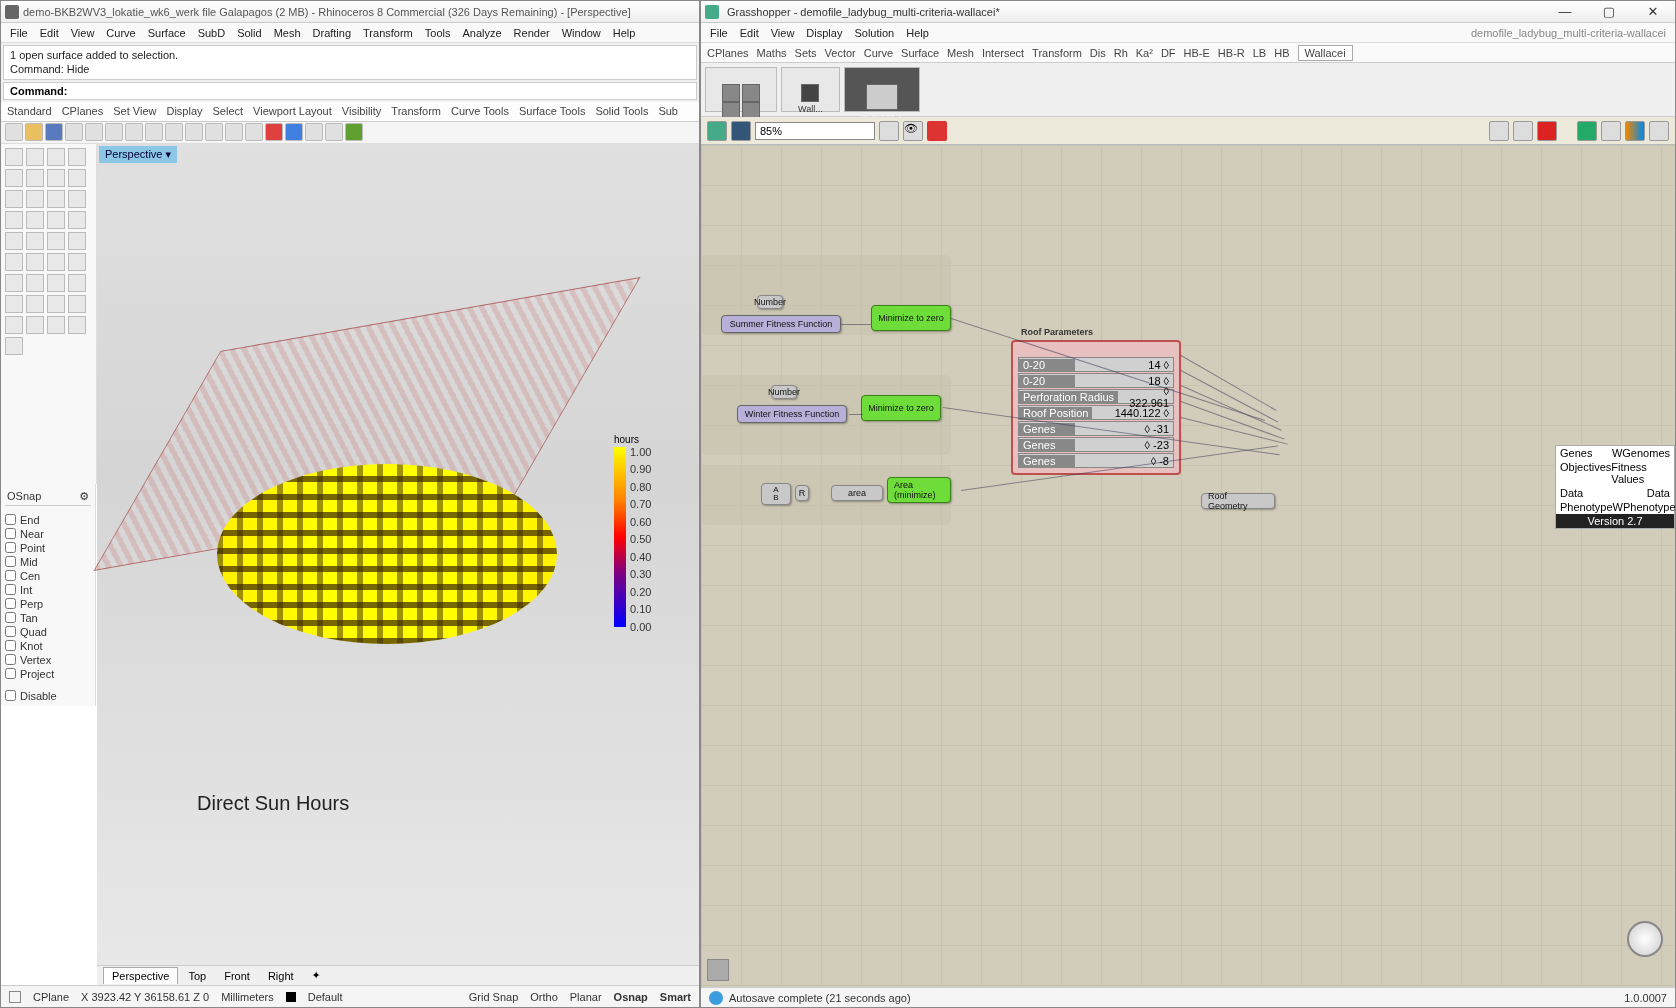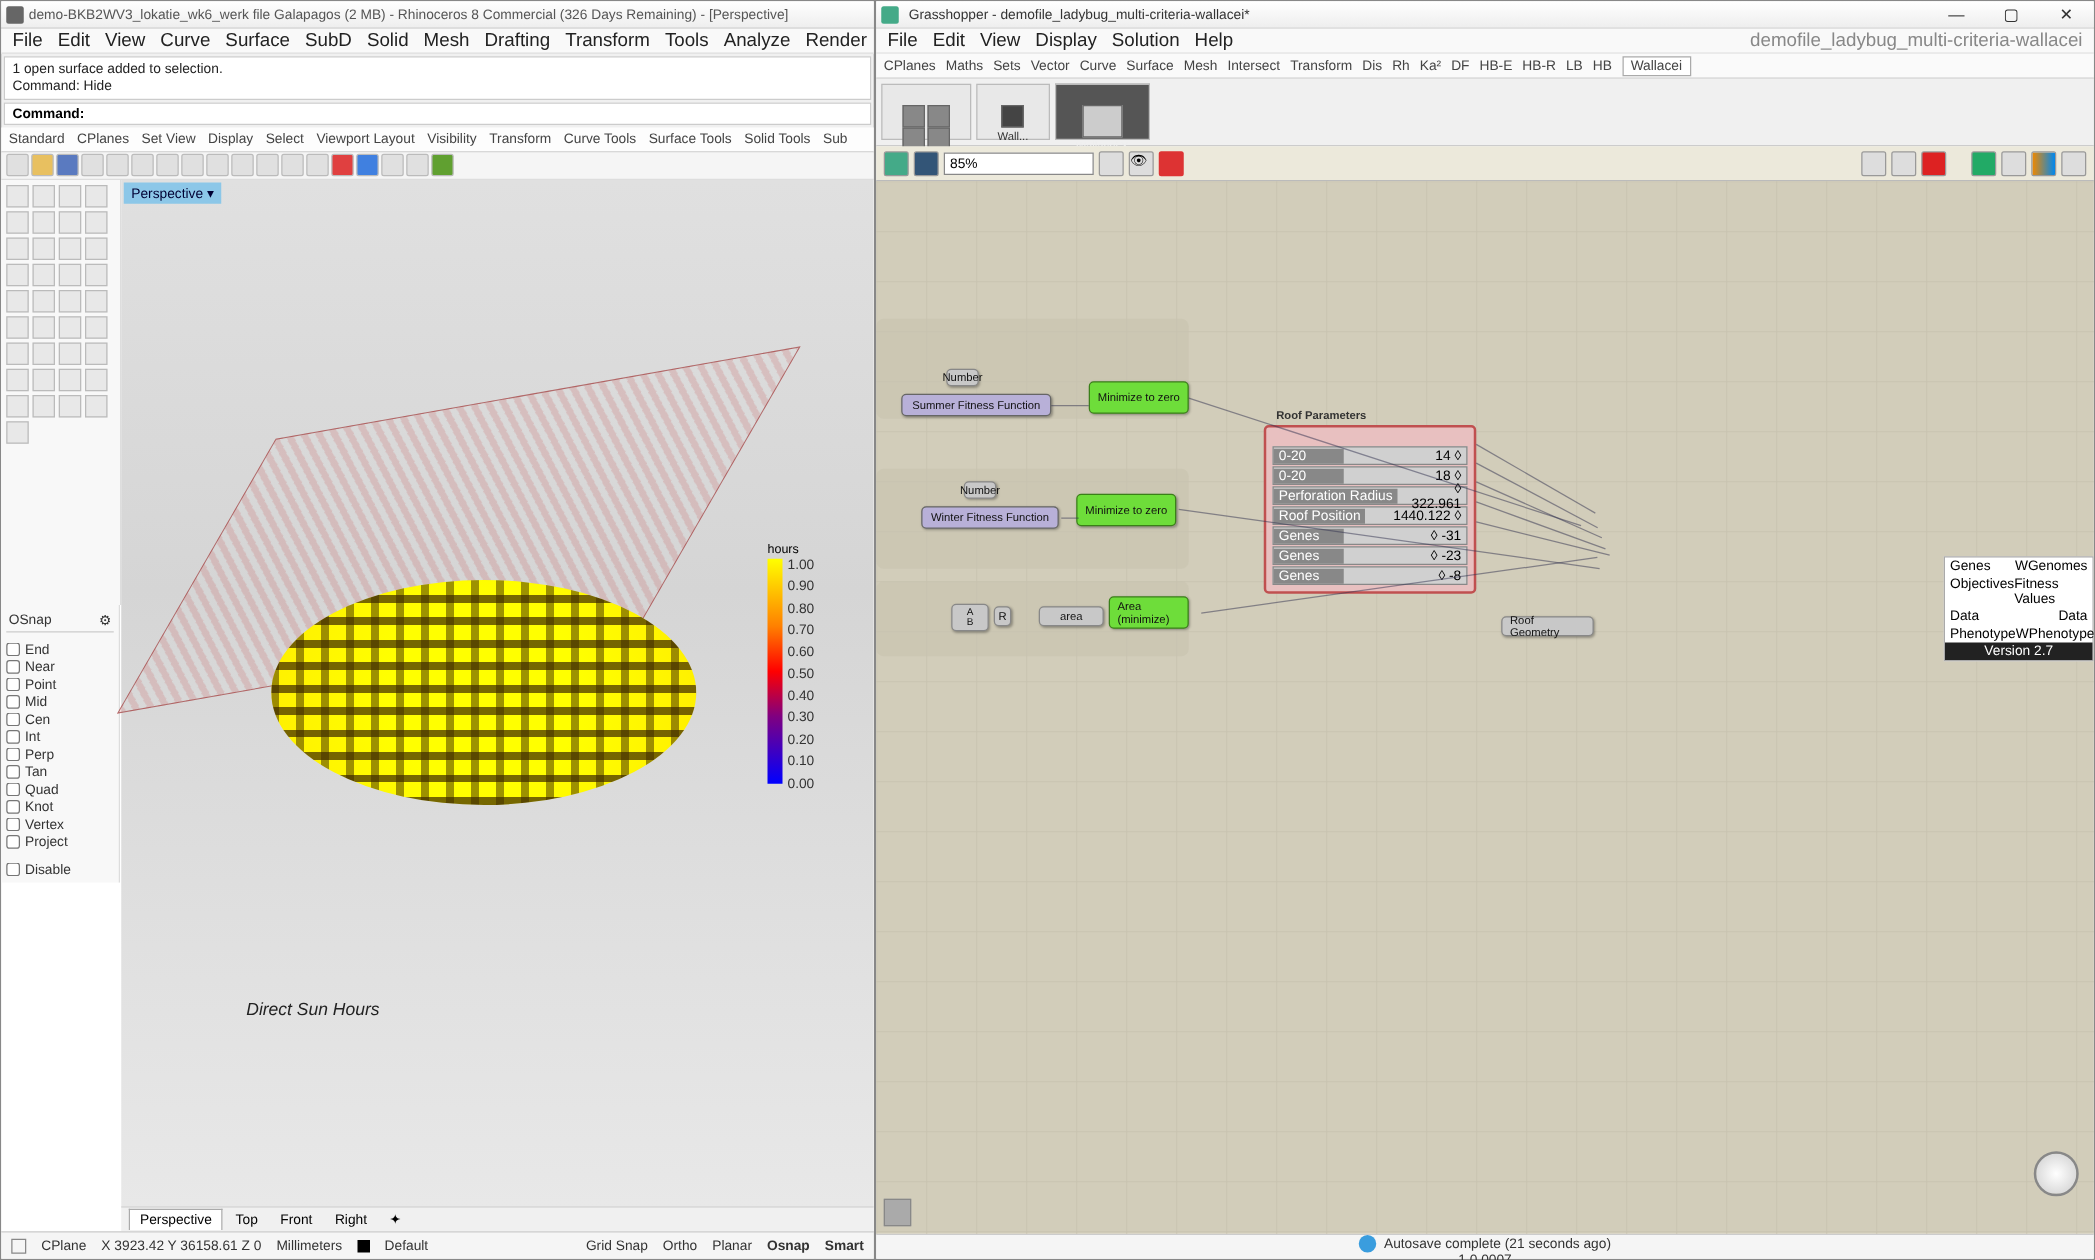--- a/index.html
+++ b/index.html
@@ -6,35 +6,35 @@
 body { width: 1676px; height: 1008px; display: flex; overflow: hidden; background: #f0f0f0; }
 .app { display: flex; flex-direction: column; border: 1px solid #888; }
 .rhino { width: 700px; height: 100%; }
 .gh { flex: 1; height: 100%; background: #fff; }
 .titlebar { height: 22px; background: linear-gradient(#fff,#eee); display: flex; align-items: center; padding: 0 4px; font-size: 11px; color: #555; border-bottom: 1px solid #ccc; }
 .titlebar .icon { width: 14px; height: 14px; margin-right: 4px; background: #666; border-radius: 2px; }
 .gh .titlebar { justify-content: space-between; color: #333; }
 .winbtns { display: flex; gap: 8px; }
 .winbtn { width: 36px; height: 20px; display: flex; align-items: center; justify-content: center; font-size: 13px; }
 .menubar { height: 20px; display: flex; align-items: center; gap: 2px; padding: 0 4px; background: #f9f9f9; border-bottom: 1px solid #ddd; }
-.menubar span { padding: 2px 5px; font-size: 15px; color: #222; }
+.menubar span { padding: 2px 5px; font-size: 11px; color: #222; }
 .gh .menubar { justify-content: space-between; }
 .gh-menu-left { display: flex; gap: 2px; }
 .rhino-cmdlog { background: #fff; border: 1px solid #ccc; margin: 2px; padding: 2px 6px; font-size: 11px; color: #222; line-height: 1.3; }
 .rhino-cmd { background: #fff; border: 1px solid #ccc; margin: 0 2px 2px 2px; padding: 2px 6px; font-size: 11px; font-weight: bold; }
 .tabbar { height: 20px; display: flex; align-items: center; background: #fdfdfd; padding: 0 6px; gap: 10px; border-bottom: 1px solid #ccc; }
 .tabbar span { font-size: 11px; color: #444; }
 .toolbar { height: 22px; display: flex; align-items: center; padding: 0 4px; gap: 2px; background: #f5f5f5; border-bottom: 1px solid #ddd; }
 .tbtn { width: 18px; height: 18px; background: #e0e0e0; border: 1px solid #bbb; border-radius: 2px; }
 .rhino-body { flex: 1; display: flex; overflow: hidden; background: #fff; }
 .sidetools { width: 96px; background: #f8f8f8; border-right: 1px solid #ddd; padding: 4px; display: flex; flex-wrap: wrap; gap: 3px; align-content: flex-start; }
 .sidetools .tbtn2 { width: 18px; height: 18px; background: #e8e8e8; border: 1px solid #bbb; }
 .viewport { flex: 1; position: relative; background: linear-gradient(#e0e0e0, #d5d5d5 40%, #e8e8e8); }
 .view-label { position: absolute; top: 2px; left: 2px; background: #8cc7e8; padding: 2px 6px; font-size: 11px; color: #003; }
-.analysis-label { position: absolute; bottom: 150px; left: 100px; font-style: italic; font-size: 14px; color: #222; }
+.analysis-label { position: absolute; bottom: 150px; left: 100px; font-size: 20px; color: #222; }
 .legend { position: absolute; right: 60px; top: 290px; text-align: left; font-size: 10px; margin-left: 40px; }
 .legend .bar { width: 12px; height: 180px; background: linear-gradient(to bottom, #ff0, #ff8000 30%, #f00 50%, #800080 70%, #00f); margin-bottom: 2px; }
 .legend .ticks { position: absolute; left: 16px; top: 12px; display: flex; flex-direction: column; gap: 5.5px; color: #333; }
 .osnap-panel { width: 95px; background: #f8f8f8; border-right: 1px solid #ddd; padding: 4px; display: flex; flex-direction: column; gap: 2px; }
 .osnap-title { display:flex; justify-content:space-between; font-size:11px; color:#333; padding:2px; border-bottom:1px solid #ccc;}
 .osnap-item { display: flex; align-items: center; gap: 4px; font-size: 11px; color: #333; }
 .osnap-item input { width: 11px; height: 11px; }
 .rhino-main { flex:1; display:flex; flex-direction:column; }
 .viewtabs { height: 20px; display:flex; align-items:center; gap:2px; background:#f0f0f0; padding:0 6px; border-top:1px solid #ccc;}
 .viewtabs span { padding:2px 8px; font-size:11px; }
@@ -58,21 +58,21 @@
 .gh-canvas { flex:1; position:relative; background:#d2cdba; background-image: linear-gradient(#c8c3b0 1px, transparent 1px), linear-gradient(90deg, #c8c3b0 1px, transparent 1px); background-size: 40px 40px; overflow:hidden; }
 .node { position:absolute; border-radius:4px; font-size:9px; display:flex; align-items:center; justify-content:center; padding:2px 6px; box-shadow:1px 1px 2px rgba(0,0,0,0.3); }
 .node.lavender { background:#b8b0d8; border:1px solid #666; color:#111; }
 .node.green { background:#6edd3a; border:1px solid #3a8018; color:#111; }
 .node.grey { background:#c8c8c8; border:1px solid #888; color:#111; }
 .node.label { background:transparent; border:none; color:#333; font-weight:bold; box-shadow:none; }
 .group-box { position:absolute; background:rgba(200,195,175,0.6); border-radius:6px; }
 .wallacei { position:absolute; right:0; top:300px; width:120px; background:#fff; border:1px solid #aaa; font-size:9px; }
 .wallacei .row { display:flex; justify-content:space-between; padding:1px 4px; }
 .wallacei .ver { background:#222; color:#fff; text-align:center; padding:1px; }
-.gh-status { height:20px; display:flex; align-items:center; justify-content:space-between; padding:0 8px; background:#f5f5f5; border-top:1px solid #ccc; font-size:11px; color:#333;flex-direction:column;}
+.gh-status { height:20px; display:flex; align-items:center; justify-content:space-between; padding:0 8px; background:#f5f5f5; border-top:1px solid #ccc; font-size:11px; color:#333;}
 .sket { position:absolute; border:1px solid rgba(160,60,60,0.7); background: repeating-linear-gradient(45deg, rgba(200,80,80,0.2), rgba(200,80,80,0.2) 4px, transparent 4px, transparent 8px); transform: skew(-30deg, -10deg); }
 .disc { position:absolute; width:340px; height:180px; border-radius:50%; background: radial-gradient(circle, #ff0 40%, #ffed00 100%); overflow:hidden; }
 .disc::after { content:""; position:absolute; inset:0; background: repeating-linear-gradient(0deg, rgba(60,40,200,0.7) 0 6px, transparent 6px 18px), repeating-linear-gradient(90deg, rgba(60,40,200,0.5) 0 6px, transparent 6px 20px); mix-blend-mode:multiply; }
 .wire { position:absolute; border-top:1px solid rgba(50,50,80,0.5); transform-origin:left; }
 .compass { position:absolute; right:12px; bottom:30px; width:36px; height:36px; border:2px solid #888; border-radius:50%; background:radial-gradient(#fff,#ccc);}
 .panel-red { position:absolute; background:#e8c0c0; border:2px solid #c05050; border-radius:4px; padding:14px 4px 4px 4px; }
 .param-row { display:flex; align-items:center; background:#d0d0d0; border:1px solid #888; margin:1px; height:15px; font-size:9px; }
 .param-row .lab { background:#888; color:#fff; padding:0 4px; min-width:56px; }
 .param-row .val { flex:1; text-align:right; padding:0 4px; }
 </style>

